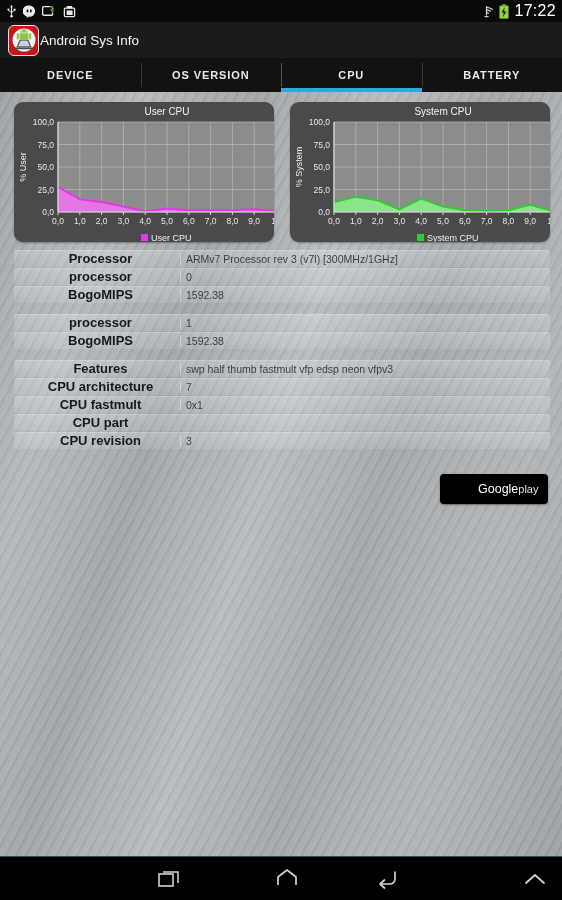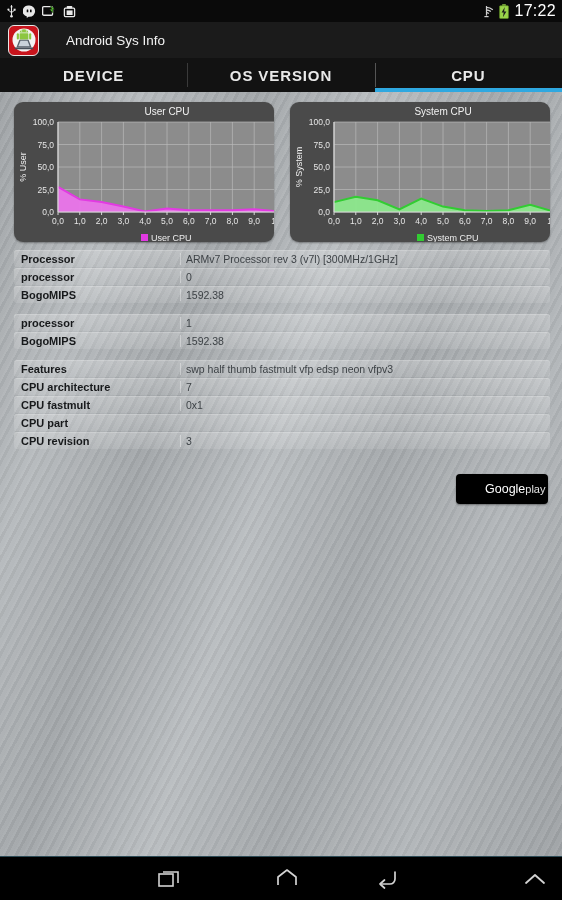--- a/index.html
+++ b/index.html
@@ -16,34 +16,34 @@
     padding:0 6px; position:relative;
   }
   .sb-left{ display:flex; align-items:center; gap:6px; }
   .sb-right{ margin-left:auto; display:flex; align-items:center; gap:5px; }
   .sb-time{ color:#fff; font-size:16px; letter-spacing:.3px; }
   .ico{ display:block; }
 
   
   .actionbar{
     height:36px; background:#1b1b1b; display:flex; align-items:center;
-    padding-left:8px; gap:27px;
+    padding-left:8px; gap:1px;
   }
   .applogo{
     width:31px; height:31px; border-radius:6px; background:#c8141c;
     border:1px solid #e8e8e8; position:relative; flex:none;
     display:flex; align-items:center; justify-content:center;
   }
   .apptitle{ color:#f2f2f2; font-size:13.5px; }
 
   
   .tabs{ height:34px; background:#121212; display:flex; }
   .tab{
     flex:1; display:flex; align-items:center; justify-content:center;
-    color:#e9e9e9; font-size:15px; font-weight:bold; letter-spacing:.9px;
+    color:#e9e9e9; font-size:11px; font-weight:bold; letter-spacing:.9px;
     position:relative; cursor:pointer;
   }
   .tab + .tab::before{
     content:""; position:absolute; left:0; top:5px; bottom:5px;
     width:1px; background:#3a3a3a;
   }
   .tab.active::after{
     content:""; position:absolute; left:0; right:0; bottom:0;
     height:4px; background:#2fa8e0;
   }
@@ -74,35 +74,35 @@
   
   .rows{ padding:8px 12px 0 14px; }
   .rowgroup{ margin-bottom:11px; }
   .row{
     display:flex; align-items:center; height:17px;
     background:linear-gradient(180deg, rgba(255,255,255,.24), rgba(255,255,255,.10));
     border-radius:3px; margin-bottom:1px;
     box-shadow:inset 0 1px 0 rgba(255,255,255,.18);
   }
   .rlabel{
-    width:166px; flex:none; font-size:11px; font-weight:bold;
+    width:166px; flex:none; font-size:13px; font-weight:bold;
     color:#17191b; padding-left:7px;
-    white-space:nowrap; overflow:hidden; text-overflow:ellipsis;
+    white-space:nowrap; overflow:hidden; text-overflow:ellipsis;text-align:center;
   }
   .rvalue{
     flex:1; font-size:10.5px; color:#3d4246; padding-left:5px;
     border-left:1px solid rgba(255,255,255,.35);
     white-space:nowrap; overflow:hidden; text-overflow:ellipsis;
   }
 
   
   .gp-wrap{ display:flex; justify-content:flex-end; padding:14px 14px 0 0; }
   .gplay{
-    width:92px; height:30px; background:#000; border-radius:4px;
-    display:flex; align-items:center; gap:5px; padding:0 24px;
+    width:108px; height:30px; background:#000; border-radius:4px;
+    display:flex; align-items:center; gap:14px; padding:0 24px;
     cursor:pointer; box-shadow:0 1px 2px rgba(0,0,0,.4);
   }
   .gp-text{ color:#fff; font-size:12.5px; line-height:1; white-space:nowrap; }
   .gp-text i{ font-style:normal; font-size:11px; color:#e2e2e2; }
 
   
   .navbar{
     position:absolute; left:0; right:0; bottom:0; height:44px;
     background:#000; border-top:1px solid #2b4a55;
     display:flex; align-items:center;
@@ -175,20 +175,21 @@
       <rect x="3.6" y="20.4" width="18.8" height="1.9" rx=".8" fill="#46505a"></rect>
     </svg>
   </div>
   <div class="apptitle">Android Sys Info</div>
 </div>
 
 <div class="tabs">
   <div class="tab">DEVICE</div>
   <div class="tab">OS VERSION</div>
   <div class="tab active">CPU</div>
+  <div class="tab">BATTERY</div>
 </div>
 
 <div class="content">
 
   <div class="charts">
     <div class="chartbox">
       <svg class="chart-svg" id="chart0" width="268" height="140" viewBox="0 0 268 140">
           <rect x="44" y="20" width="218" height="90" fill="#8c8c8c"></rect>
           <line x1="44" y1="20" x2="44" y2="110" stroke="#b9b9b9" stroke-width="0.7"></line>
           <line x1="65.8" y1="20" x2="65.8" y2="110" stroke="#b9b9b9" stroke-width="0.7"></line>

